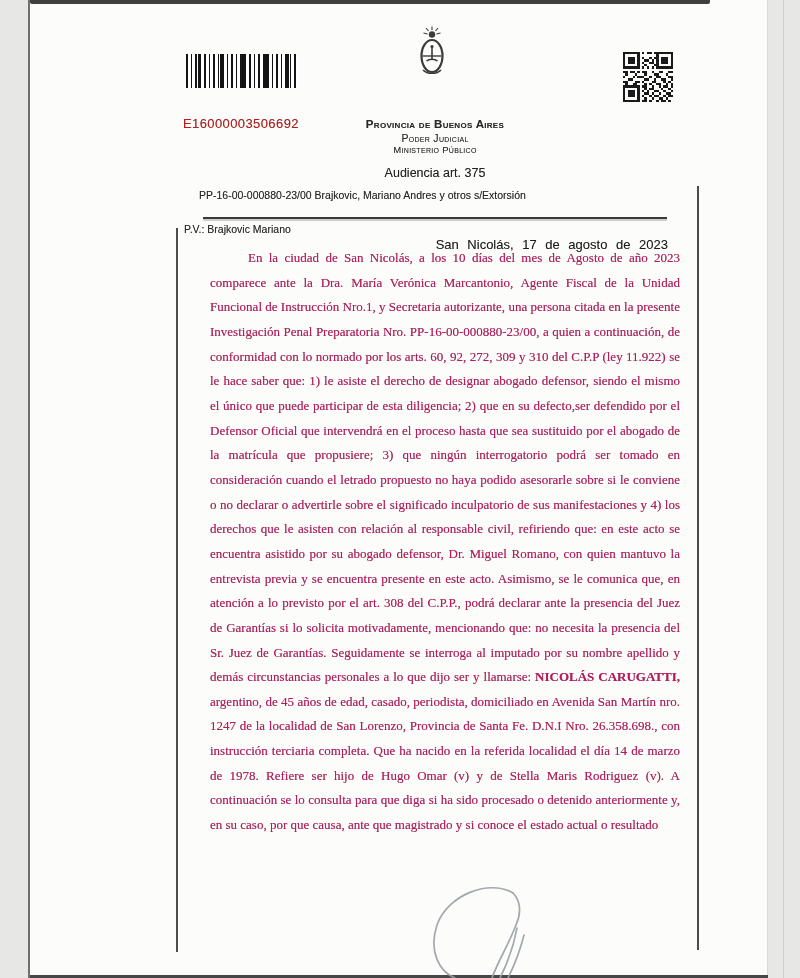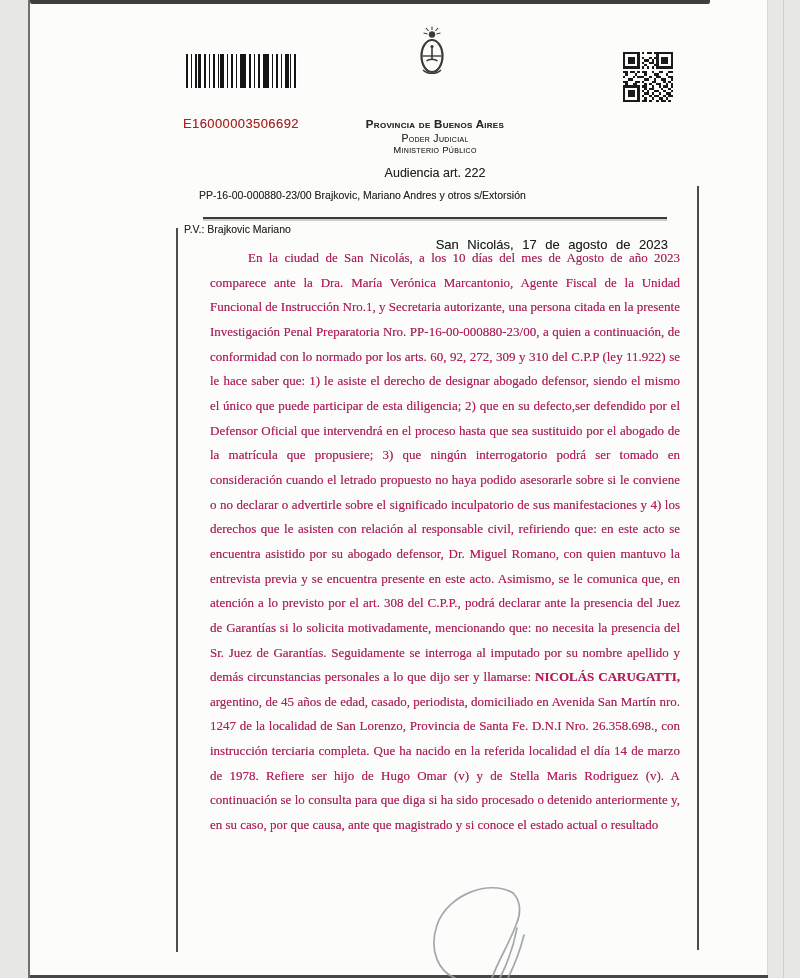--- a/index.html
+++ b/index.html
@@ -101,21 +101,21 @@
       M8 14h2v1H8z M12 14h1v1h-1z M15 14h1v1h-1z M17 14h2v1h-2z M20 14h1v1h-1z
       M9 15h1v1H9z M11 15h2v1h-2z M16 15h1v1h-1z M19 15h1v1h-1z
       M8 16h1v1H8z M10 16h1v1h-1z M13 16h2v1h-2z M17 16h1v1h-1z M20 16h1v1h-1z
       M9 17h2v1H9z M12 17h1v1h-1z M15 17h1v1h-1z M18 17h2v1h-2z
       M8 18h1v1H8z M11 18h1v1h-1z M13 18h2v1h-2z M17 18h1v1h-1z M19 18h2v1h-2z
       M9 19h1v1H9z M12 19h1v1h-1z M15 19h2v1h-2z M18 19h1v1h-1z
       M8 20h2v1H8z M11 20h1v1h-1z M14 20h1v1h-1z M16 20h2v1h-2z M19 20h1v1h-1z"></path>
     </svg>
   </div>
 
-  <div class="doc-title soft">Audiencia art. 222</div>
+  <div class="doc-title soft">Audiencia art. 375</div>
   <div class="case-caption soft">PP-16-00-000880-23/00 Brajkovic, Mariano Andres y otros s/Extorsión</div>
   <div class="pv-line soft">P.V.: Brajkovic Mariano</div>
   <div class="dateline soft">San Nicolás, 17 de agosto de 2023</div>
 
   <div class="rule-h"></div>
   <div class="rule-v-left"></div>
   <div class="rule-v-right"></div>
 
   <div class="body-text"><span>En la ciudad de San Nicolás, a los 10 días del mes de Agosto de año 2023 comparece ante la Dra. María Verónica Marcantonio, Agente Fiscal de la Unidad Funcional de Instrucción Nro.1, y Secretaria autorizante, una persona citada en la presente Investigación Penal Preparatoria Nro. PP-16-00-000880-23/00, a quien a continuación, de conformidad con lo normado por los arts. 60, 92, 272, 309 y 310 del C.P.P (ley 11.922) se le hace saber que: 1) le asiste el derecho de designar abogado defensor, siendo el mismo el único que puede participar de esta diligencia; 2) que en su defecto,ser defendido por el Defensor Oficial que intervendrá en el proceso hasta que sea sustituido por el abogado de la matrícula que propusiere; 3) que ningún interrogatorio podrá ser tomado en consideración cuando el letrado propuesto no haya podido asesorarle sobre si le conviene o no declarar o advertirle sobre el significado inculpatorio de sus manifestaciones y 4) los derechos que le asisten con relación al responsable civil, refiriendo que: en este acto se encuentra asistido por su abogado defensor, Dr. Miguel Romano, con quien mantuvo la entrevista previa y se encuentra presente en este acto. Asimismo, se le comunica que, en atención a lo previsto por el art. 308 del C.P.P., podrá declarar ante la presencia del Juez de Garantías si lo solicita motivadamente, mencionando que: no necesita la presencia del Sr. Juez de Garantías. Seguidamente se interroga al imputado por su nombre apellido y demás circunstancias personales a lo que dijo ser y llamarse:</span><b> NICOLÁS CARUGATTI,</b><span> argentino, de 45 años de edad, casado, periodista, domiciliado en Avenida San Martín nro. 1247 de la localidad de San Lorenzo, Provincia de Santa Fe. D.N.I Nro. 26.358.698., con instrucción terciaria completa. Que ha nacido en la referida localidad el día 14 de marzo de 1978. Refiere ser hijo de Hugo Omar (v) y de Stella Maris Rodriguez (v). A continuación se lo consulta para que diga si ha sido procesado o detenido anteriormente y, en su caso, por que causa, ante que magistrado y si conoce el estado actual o resultado</span></div>
 

